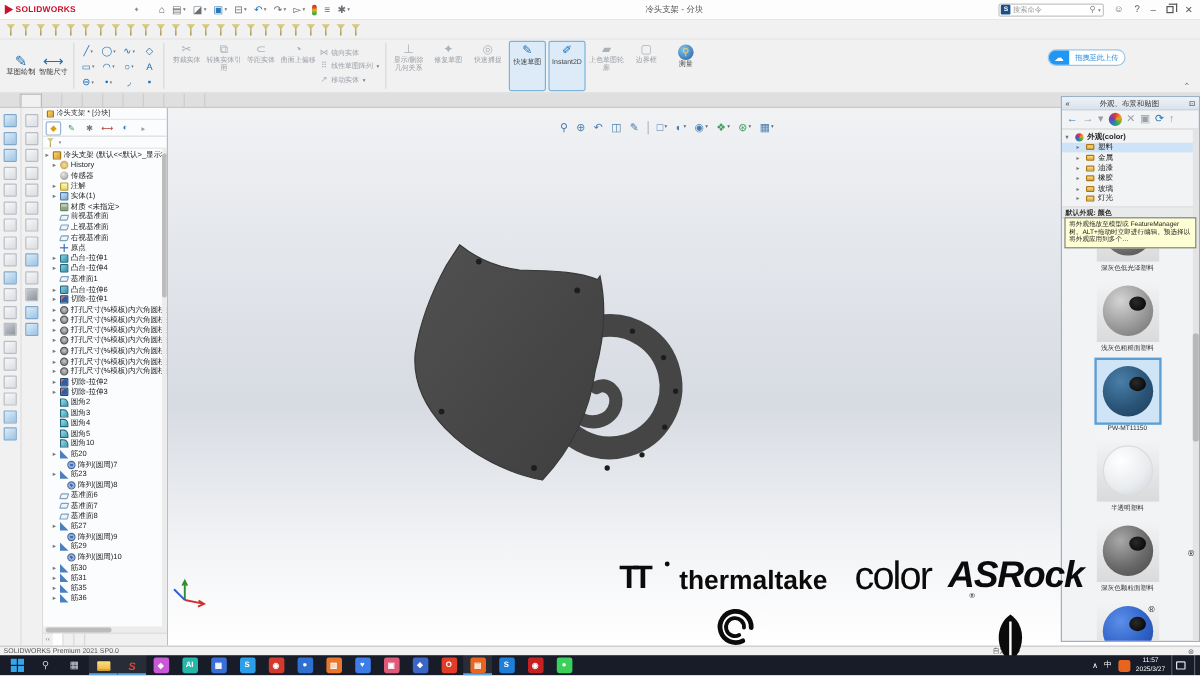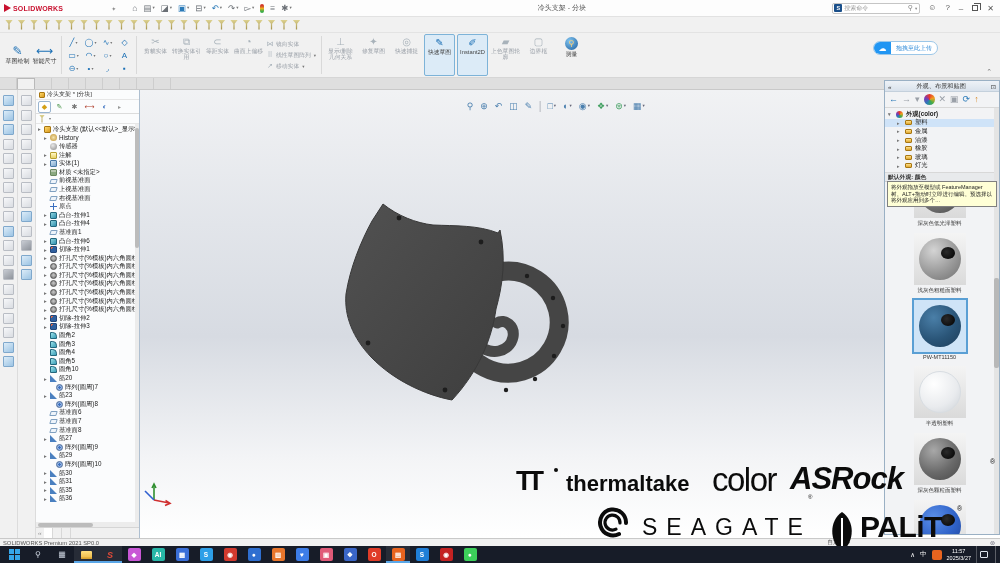--- a/index.html
+++ b/index.html
@@ -942,26 +942,24 @@
     <span class="tt-dot" data-name="thermaltake-dot-icon"></span>
     <span class="lg tt-text" data-name="thermaltake-logo-text">thermaltake</span>
     <span class="lg intel-text" data-name="intel-logo-text">color</span>
     <span class="lg intel-reg" data-name="intel-registered-mark">®</span>
     <span class="lg asrock-text" data-name="asrock-logo-text">ASRock</span>
     <span class="lg asrock-reg" data-name="asrock-registered-mark">®</span>
     <svg class="lg seagate-swirl" data-name="seagate-logo-icon" width="40" height="40" viewBox="0 0 40 40">
       <path d="M33 17 a13 13 0 1 0 -7 11" fill="none" stroke="#0b0b0b" stroke-width="4" stroke-linecap="round"></path>
       <path d="M27 17 a7.5 7.5 0 1 0 -4 6.2" fill="none" stroke="#0b0b0b" stroke-width="3.2" stroke-linecap="round"></path>
     </svg>
-    <span class="lg seagate-text" data-name="seagate-logo-text">SEAGATE</span>
     <svg class="lg palit-leaf" data-name="palit-logo-icon" width="32" height="44" viewBox="0 0 32 44">
       <path d="M16,2 C29,11 29,31 16,42 C3,31 3,11 16,2 Z" fill="#0b0b0b"></path>
       <path d="M16,8 C16,20 16,28 16,37" stroke="#fff" stroke-width="2" fill="none"></path>
     </svg>
-    <span class="lg palit-text" data-name="palit-logo-text">PALiT</span>
     <span class="lg palit-reg" data-name="palit-registered-mark">®</span>
   </div>
 
   <div class="statusbar" data-name="status-bar">
     <span class="sb-left" data-name="status-text">SOLIDWORKS Premium 2021 SP0.0</span>
     <span class="sb-right">
       <span data-name="customize-status">自定义</span>
       <span class="qcaret" data-name="customize-caret-icon">▾</span>
     </span>
     <span class="sb-globe" data-name="status-globe-icon">⊛</span>

